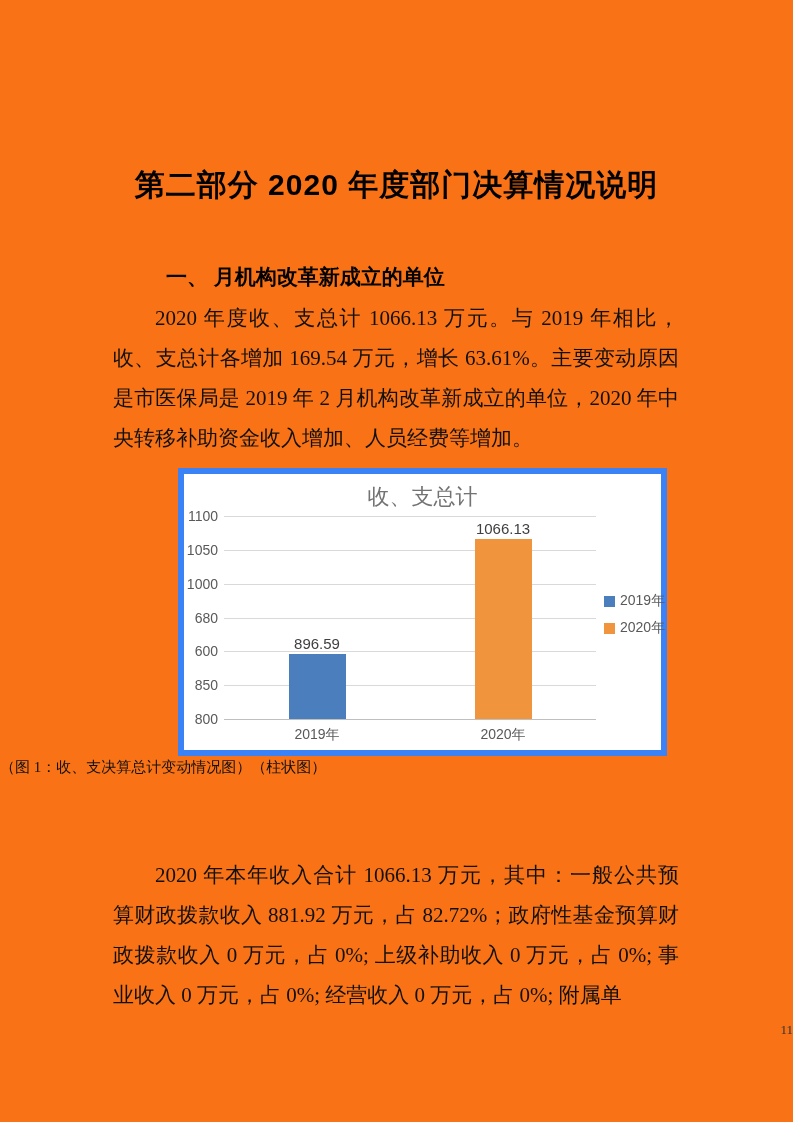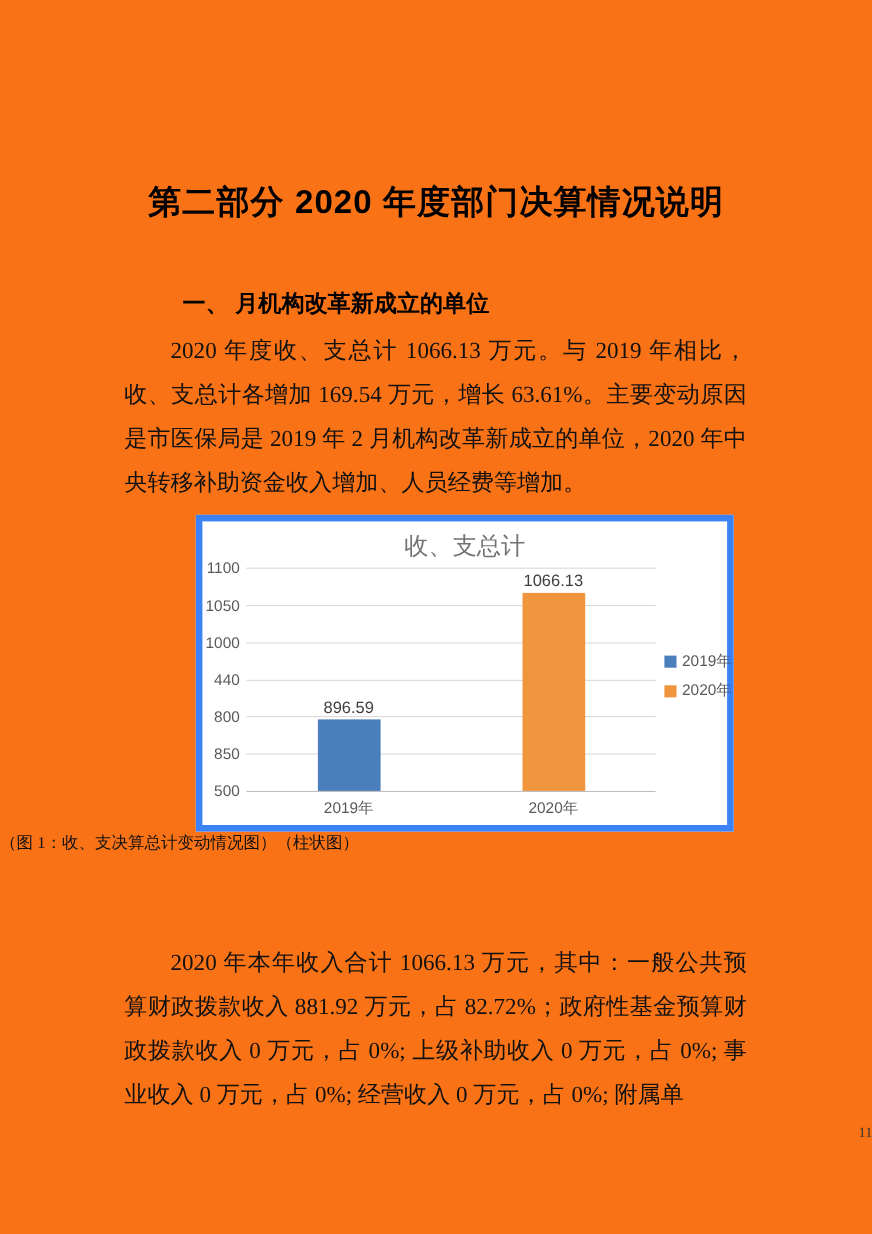--- a/index.html
+++ b/index.html
@@ -81,27 +81,27 @@
   <div class="doc-title">第二部分 2020 年度部门决算情况说明</div>
 
   <div class="sec-heading" id="heading-1">一、 月机构改革新成立的单位</div>
 
   <div class="body-para" id="para-1">2020 年度收、支总计 1066.13 万元。与 2019 年相比，收、支总计各增加 169.54 万元，增长 63.61%。主要变动原因是市医保局是 2019 年 2 月机构改革新成立的单位，2020 年中央转移补助资金收入增加、人员经费等增加。</div>
 
   <div class="chart">
     <div class="chart-title">收、支总计</div>
     <div id="chart-plot">
         <div class="gridline axis" style="left: 40px; width: 372px; top: 245px;"></div>
-        <div class="y-tick-label" style="left: 0px; top: 238px;">500</div>
+        <div class="y-tick-label" style="left: 0px; top: 238px;">800</div>
         <div class="gridline" style="left: 40px; width: 372px; top: 211.167px;"></div>
         <div class="y-tick-label" style="left: 0px; top: 204.167px;">850</div>
         <div class="gridline" style="left: 40px; width: 372px; top: 177.333px;"></div>
-        <div class="y-tick-label" style="left: 0px; top: 170.333px;">800</div>
+        <div class="y-tick-label" style="left: 0px; top: 170.333px;">600</div>
         <div class="gridline" style="left: 40px; width: 372px; top: 143.5px;"></div>
-        <div class="y-tick-label" style="left: 0px; top: 136.5px;">440</div>
+        <div class="y-tick-label" style="left: 0px; top: 136.5px;">680</div>
         <div class="gridline" style="left: 40px; width: 372px; top: 109.667px;"></div>
         <div class="y-tick-label" style="left: 0px; top: 102.667px;">1000</div>
         <div class="gridline" style="left: 40px; width: 372px; top: 75.8333px;"></div>
         <div class="y-tick-label" style="left: 0px; top: 68.8333px;">1050</div>
         <div class="gridline" style="left: 40px; width: 372px; top: 42px;"></div>
         <div class="y-tick-label" style="left: 0px; top: 35px;">1100</div>
         <div class="bar" style="left: 104.5px; top: 179.641px; width: 57px; height: 65.3592px; background: rgb(74, 126, 188);"></div>
         <div class="bar-data-label" style="left: 88px; top: 161.641px;">896.59</div>
         <div class="x-tick-label" style="left: 88px; top: 252px;">2019年</div>
         <div class="bar" style="left: 290.5px; top: 64.9187px; width: 57px; height: 180.081px; background: rgb(240, 148, 62);"></div>

